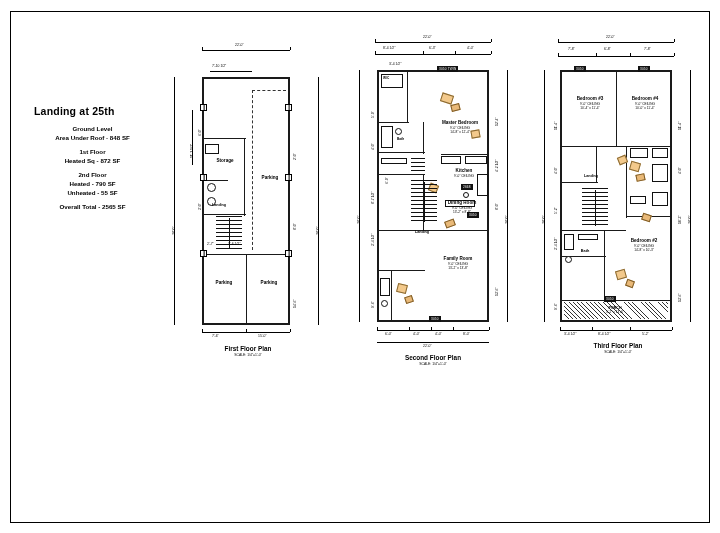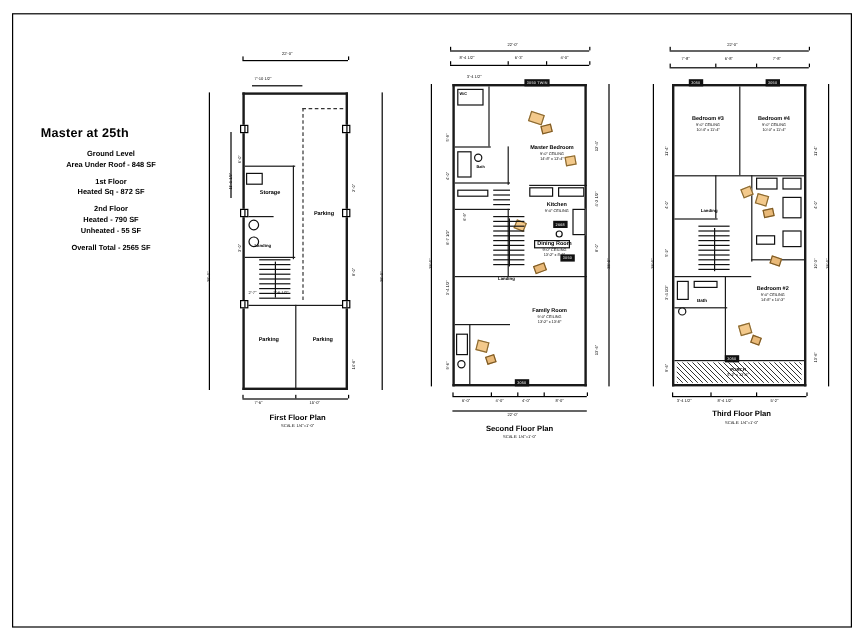--- a/index.html
+++ b/index.html
@@ -42,21 +42,21 @@
   .plantitle .s{font-size:3.4px;display:block;margin-top:1px;}
   .tinyb{position:absolute;font-size:3.2px;font-weight:bold;color:#000;white-space:nowrap;}
 </style>
 </head>
 <body>
 
 <div id="sheet">
   <div class="sheet-border"></div>
 
   <div class="titleblock">
-    <div class="tb-title">Master at 25th</div>
+    <div class="tb-title">Landing at 25th</div>
     <div class="tb-line">Ground Level</div>
     <div class="tb-line">Area Under Roof - 848 SF</div>
     <div class="tb-gap"></div>
     <div class="tb-line">1st Floor</div>
     <div class="tb-line">Heated Sq - 872 SF</div>
     <div class="tb-gap"></div>
     <div class="tb-line">2nd Floor</div>
     <div class="tb-line">Heated - 790 SF</div>
     <div class="tb-line">Unheated - 55 SF</div>
     <div class="tb-gap"></div>

